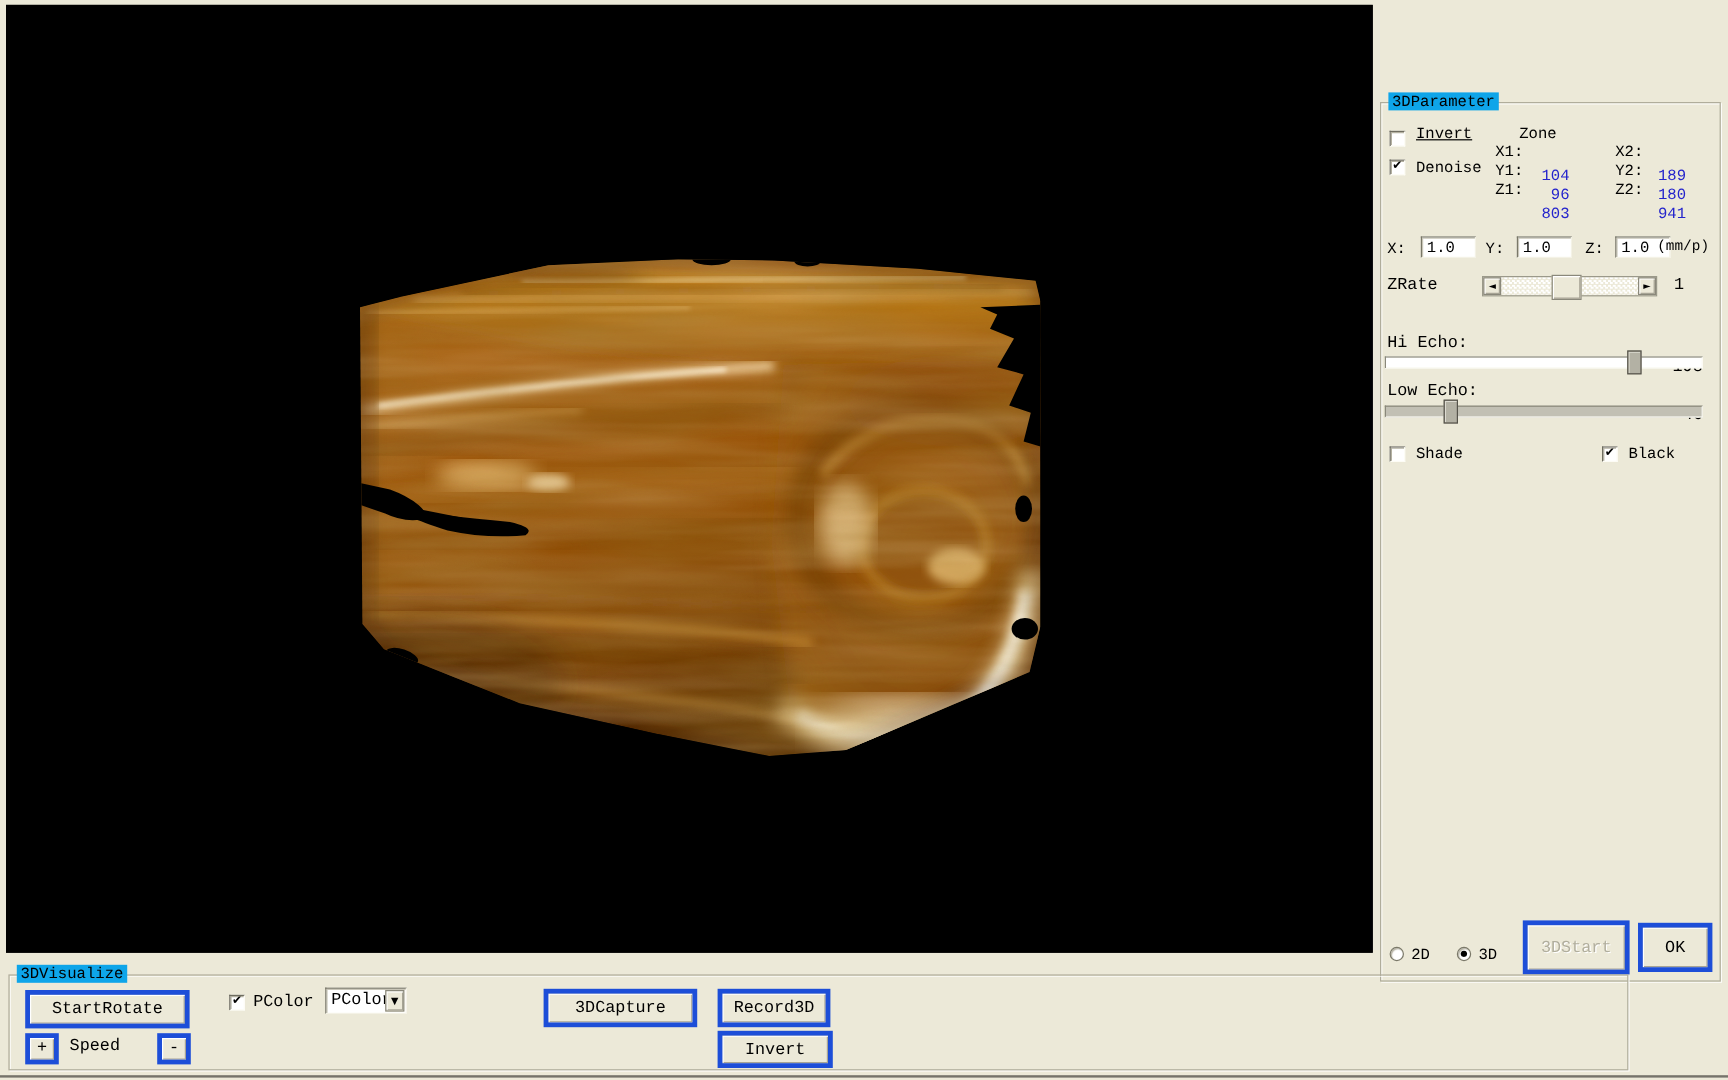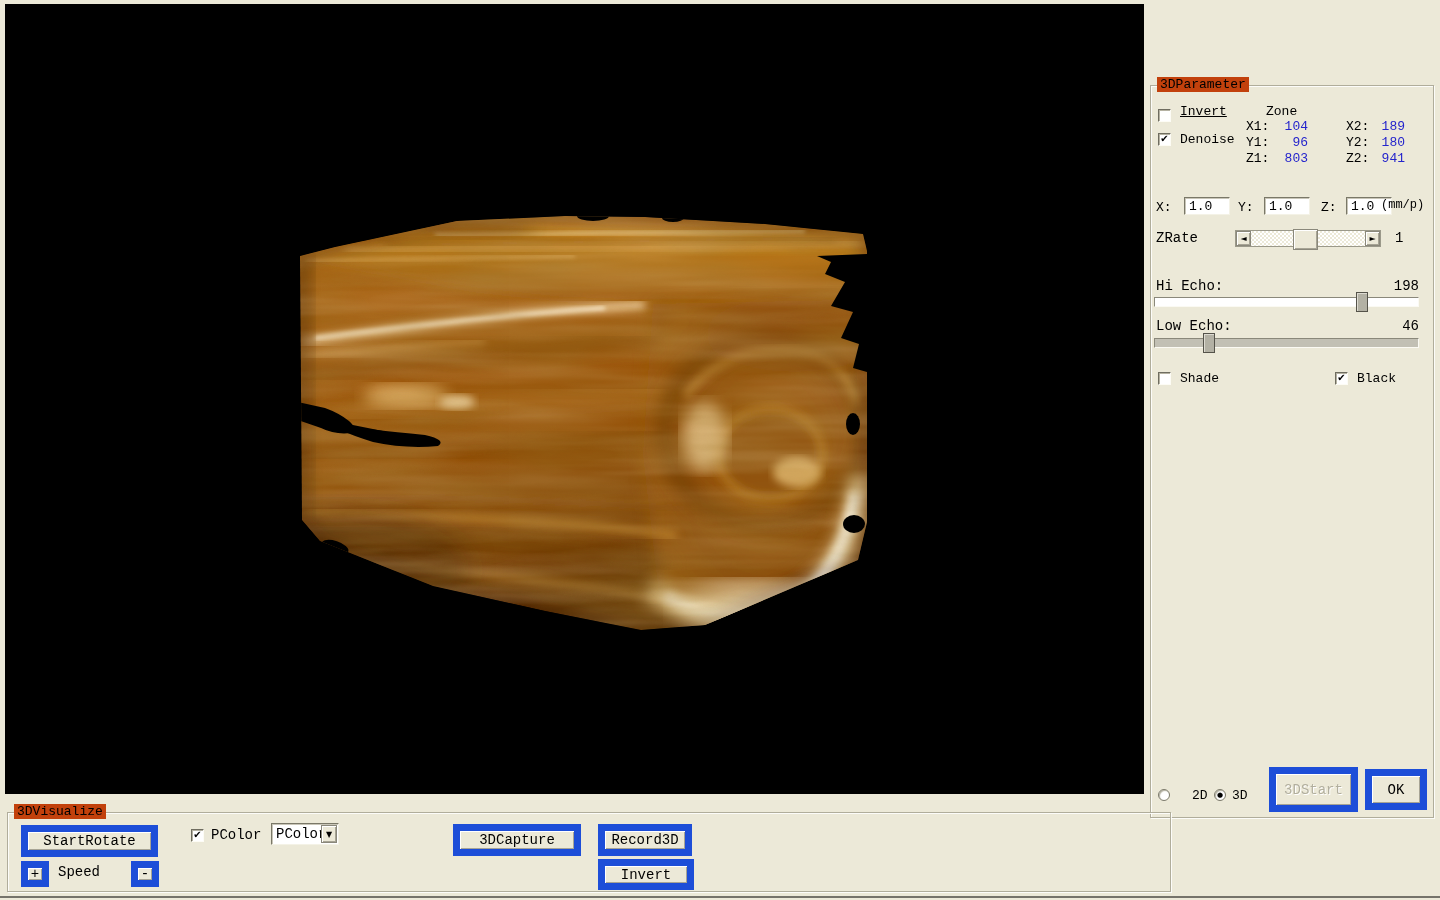--- a/index.html
+++ b/index.html
@@ -14,31 +14,31 @@
     position:absolute; left:5px; top:4px; width:1139px; height:790px;
     background:#000;
   }
   .groupbox {
     position:absolute;
     border:1px solid #b0ad9b;
     box-shadow: inset 1px 1px 0 rgba(255,255,255,.85), 1px 1px 0 rgba(255,255,255,.85);
   }
   .caption {
     position:absolute; top:-9px; left:6px;
-    background:#c2410c; padding:0 3px;
+    background:#0ea5e9; padding:0 3px;
     font-size:13px; line-height:15px; white-space:nowrap;
   }
   .lbl { position:absolute; font-size:13px; line-height:15px; white-space:nowrap; }
   .lbl.big { font-size:14px; }
   .blue { color:#2424cc; }
-  .val-r { text-align:right; }
+  .val-r { text-align:right;margin-top:20px; }
   .win-btn {
     position:absolute;
     background:#ece9d8;
-    border:7px solid #1d4ed8;
+    border:4px solid #1d4ed8;
     box-shadow: inset 1px 1px 0 #ffffff, inset -1px -1px 0 #a7a495;
     display:flex; align-items:center; justify-content:center;
     font-size:14px; cursor:default; white-space:nowrap;
   }
   .win-btn.disabled { color:#b1ae9d; text-shadow:1px 1px 0 #ffffff; }
   .checkbox {
     position:absolute; width:13px; height:13px; background:#fff;
     border:1px solid; border-color:#6f6d60 #fdfcf5 #fdfcf5 #6f6d60;
     box-shadow: inset 1px 1px 0 #b5b2a2;
     display:flex; align-items:center; justify-content:center;
@@ -271,31 +271,31 @@
     </span>
   <span class="lbl" style="left:29px; top:285px;">Shade</span>
   <span class="checkbox" style="left:184px; top:286px;">
       <span class="mark">✔</span>
     </span>
   <span class="lbl" style="left:206px; top:285px;">Black</span>
 
   <span class="radio" style="left:7px; top:703px;">
       <span class="dot"></span>
     </span>
-  <span class="lbl" style="left:25px; top:702px;margin-left:16px;">2D</span>
+  <span class="lbl" style="left:25px; top:702px;">2D</span>
   <span class="radio" style="left:63px; top:703px;">
       <span class="dot">●</span>
     </span>
   <span class="lbl" style="left:81px; top:702px;">3D</span>
 
   <div class="win-btn disabled" style="left:118px; top:681px; width:89px; height:45px;">3DStart</div>
   <div class="win-btn" style="left:214px; top:683px; width:62px; height:41px;">OK</div>
 </div>
 
-<div class="groupbox" style="left:7px; top:812px; width:1164px; height:80px;">
+<div class="groupbox" style="left:7px; top:812px; width:1350px; height:80px;">
   <span class="caption">3DVisualize</span>
 
   <div class="win-btn" style="left:13px; top:12px; width:137px; height:32px;">StartRotate</div>
 
   <div class="win-btn" style="left:13px; top:48px; width:28px; height:26px;">+</div>
   <span class="lbl big" style="left:50px; top:52px;">Speed</span>
   <div class="win-btn" style="left:123px; top:48px; width:28px; height:26px;">-</div>
 
   <span class="checkbox" style="left:183px; top:16px;">
       <span class="mark">✔</span>

